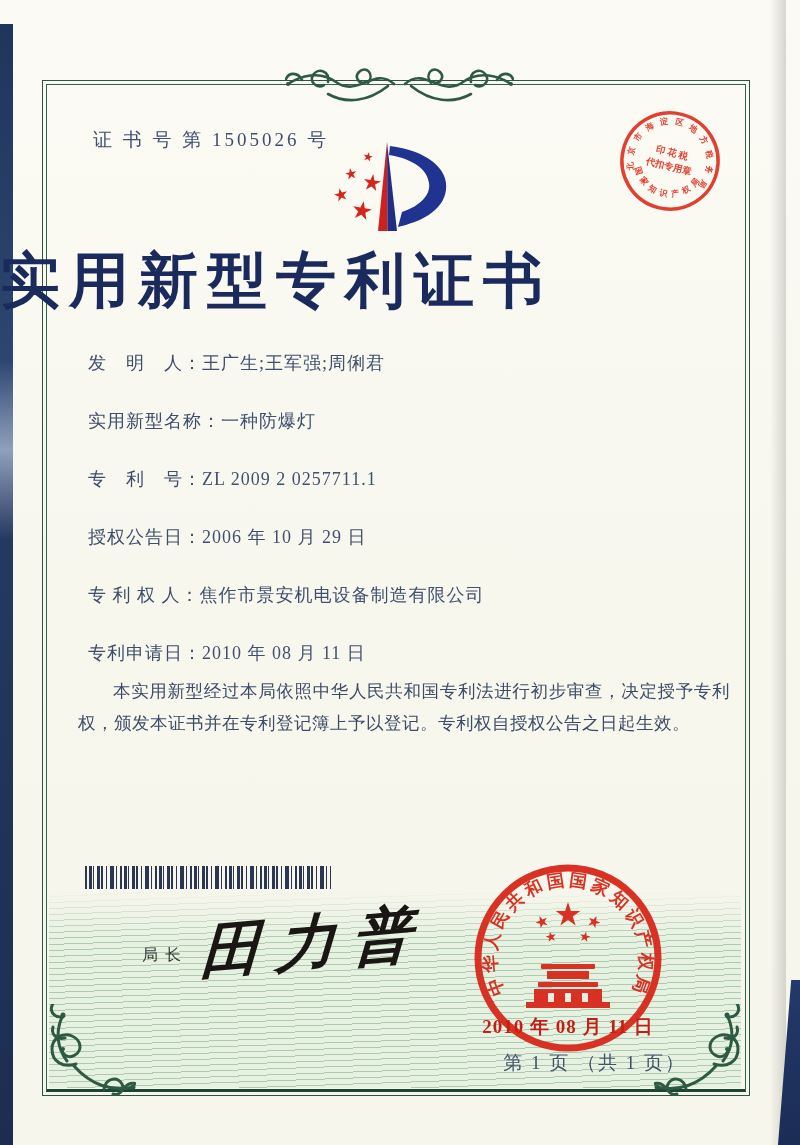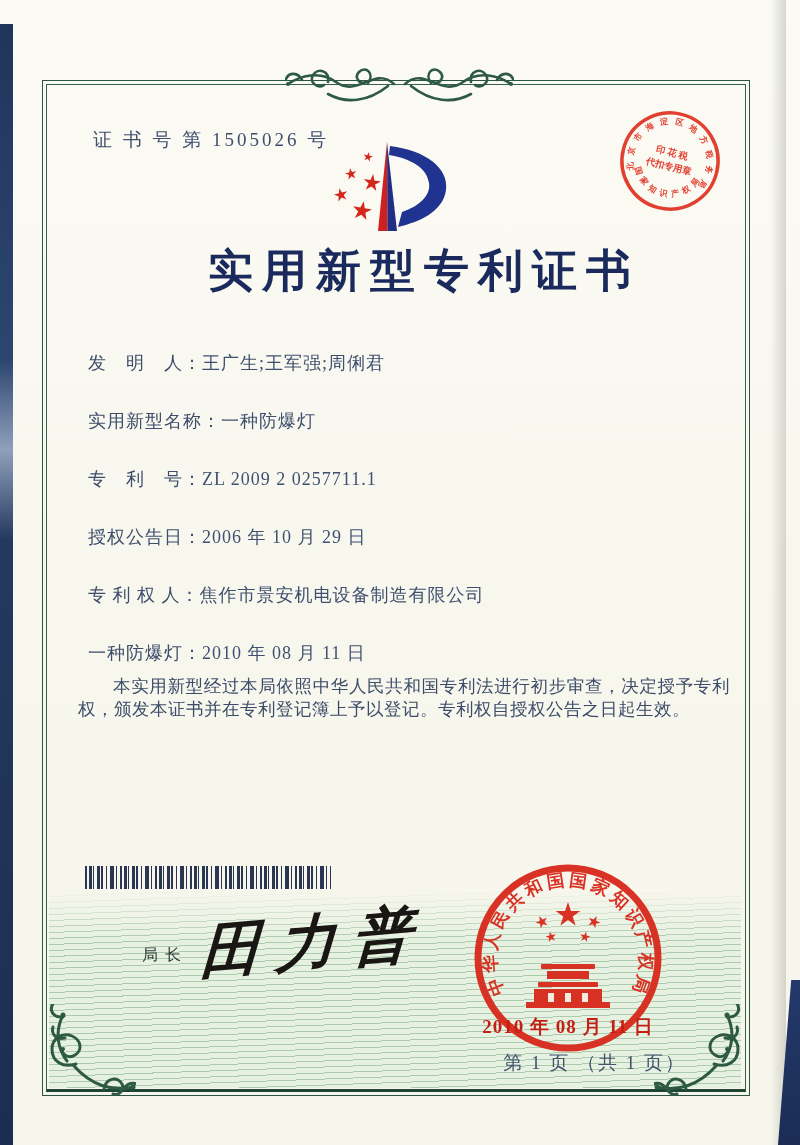--- a/index.html
+++ b/index.html
@@ -23,29 +23,29 @@
   .guilloche{position:absolute;left:49px;top:890px;width:692px;height:198px;
     background-color:#e7f1e2;
     background-image:repeating-linear-gradient(178deg,rgba(122,172,128,0.55) 0 1px,rgba(122,172,128,0) 1px 6px);
     -webkit-mask-image:linear-gradient(180deg,transparent 0,#000 48px);
     mask-image:linear-gradient(180deg,transparent 0,#000 48px);}
   .flourish{position:absolute;pointer-events:none;}
   
   .cert-no{position:absolute;left:93px;top:127px;font-size:19px;letter-spacing:3px;color:#3f4f6e;}
   .logo{position:absolute;left:328px;top:138px;width:145px;height:100px;}
   .stamp{position:absolute;left:608px;top:99px;width:124px;height:124px;transform:rotate(14deg);opacity:.93;}
-  .title{position:absolute;left:0;width:640px;top:241px;text-align:right;
-    font-size:45px;font-weight:bold;color:#1b2a5c;letter-spacing:9px;}
+  .title{position:absolute;left:0;width:640px;top:241px;text-align:left;
+    font-size:60px;font-weight:bold;color:#1b2a5c;letter-spacing:9px;}
   
   .fields{position:absolute;left:88px;top:351px;width:640px;}
   .field-row{height:58px;font-size:18px;letter-spacing:1px;color:#3d4d6a;}
   .field-row .val{color:#40516f;}
   
   .paragraphs{position:absolute;left:78px;top:675px;width:652px;
-    font-size:17.5px;line-height:23px;color:#3c4c68;text-align:justify;letter-spacing:.5px;}
+    font-size:17.5px;line-height:32px;color:#3c4c68;text-align:justify;letter-spacing:.5px;}
   .paragraphs p{margin:0;text-indent:2em;}
   
   .barcode{position:absolute;left:85px;top:866px;width:246px;height:23px;
     background:repeating-linear-gradient(90deg,
       #2b3752 0 2px,transparent 2px 4px,#2b3752 4px 7px,transparent 7px 8px,
       #2b3752 8px 9px,transparent 9px 12px,#2b3752 12px 15px,transparent 15px 16px,
       #2b3752 16px 18px,transparent 18px 21px,#2b3752 21px 22px,transparent 22px 25px,
       #2b3752 25px 29px,transparent 29px 31px,#2b3752 31px 32px,transparent 32px 35px);}
   
   .director-label{position:absolute;left:142px;top:945px;font-size:16px;letter-spacing:7px;color:#2e3834;}
@@ -153,21 +153,21 @@
     <div class="field-row">
       <span>专　利　号：</span><span class="val">ZL 2009 2 0257711.1</span>
     </div>
     <div class="field-row">
       <span>授权公告日：</span><span class="val">2006 年 10 月 29 日</span>
     </div>
     <div class="field-row">
       <span>专 利 权 人：</span><span class="val">焦作市景安机电设备制造有限公司</span>
     </div>
     <div class="field-row">
-      <span>一种防爆灯：</span><span class="val">2010 年 08 月 11 日</span>
+      <span>专利申请日：</span><span class="val">2010 年 08 月 11 日</span>
     </div>
   </div>
 
   <div class="paragraphs">
     <p>本实用新型经过本局依照中华人民共和国专利法进行初步审查，决定授予专利权，颁发本证书并在专利登记簿上予以登记。专利权自授权公告之日起生效。</p>
   </div>
 
   <div class="barcode"></div>
 
   <div class="director-label">局长</div>

